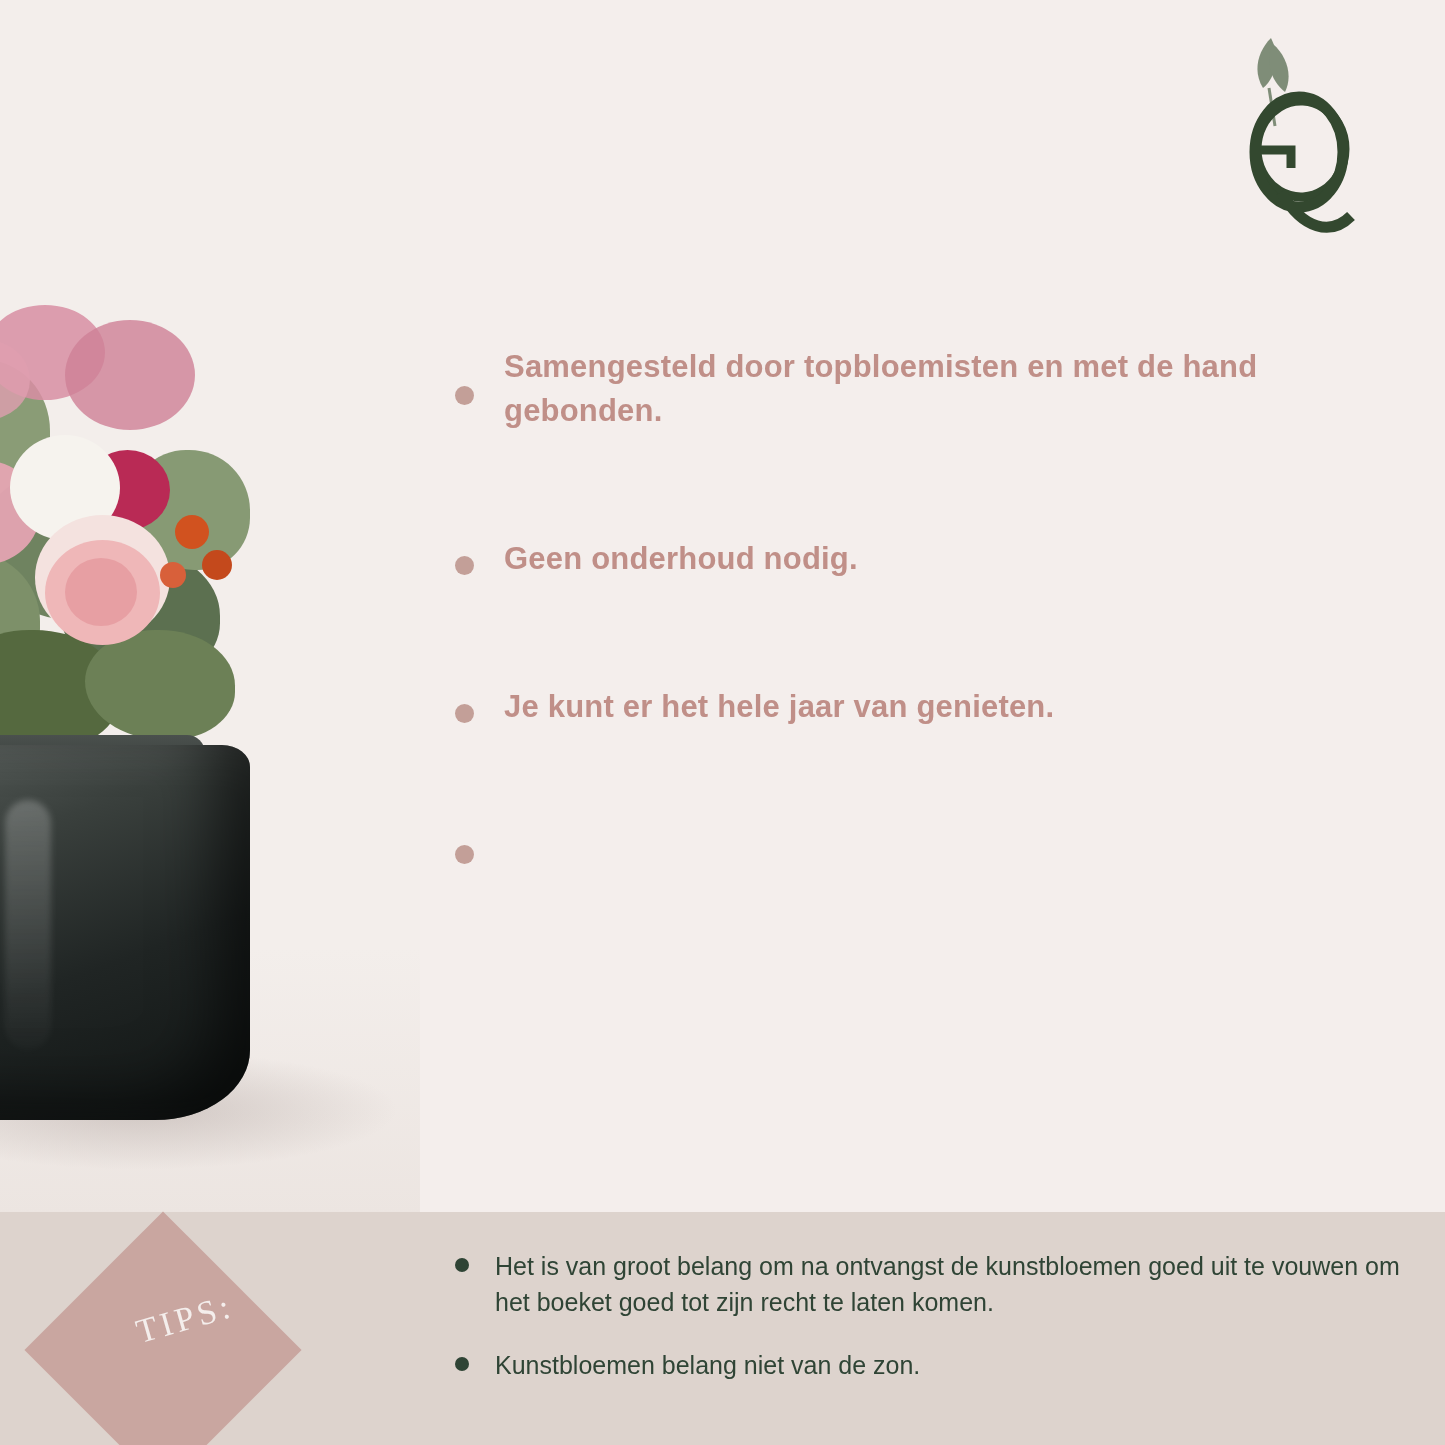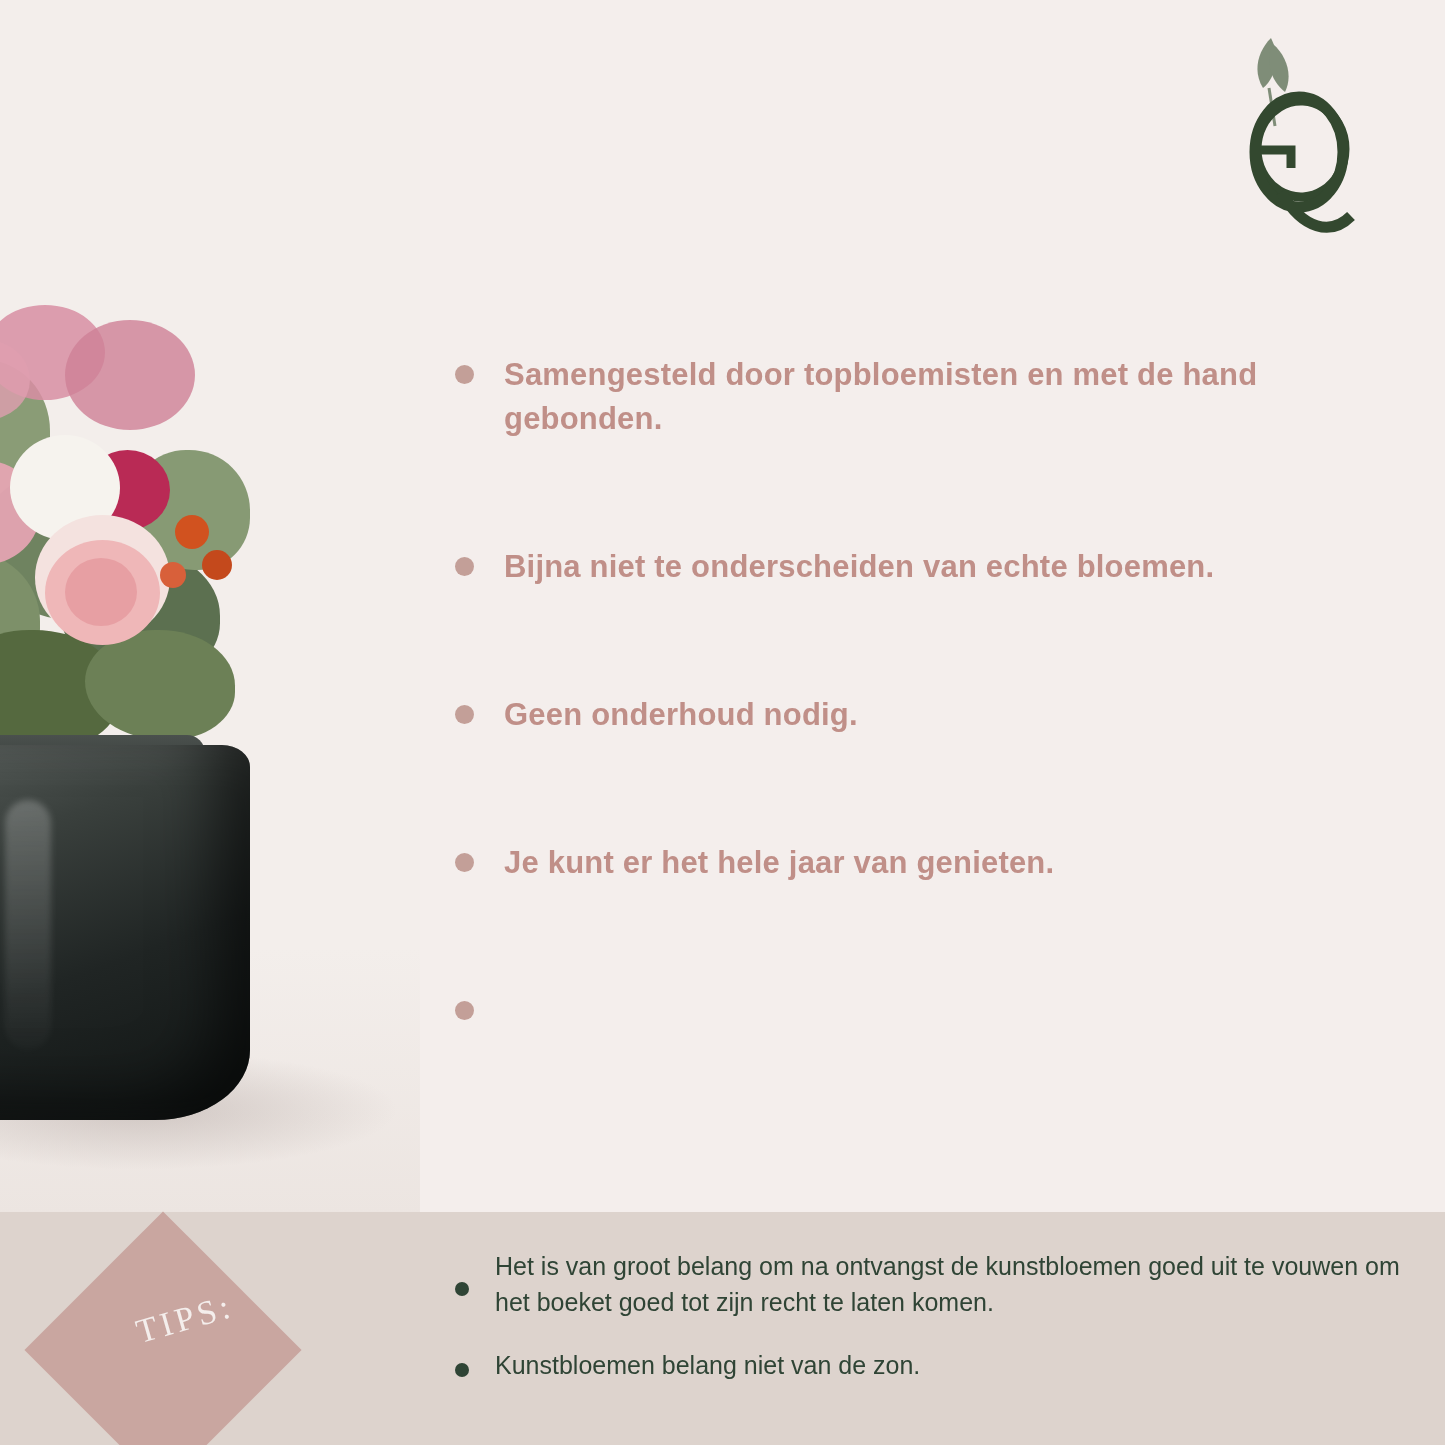--- a/index.html
+++ b/index.html
@@ -117,23 +117,22 @@
 
   
   .bullets {
     position: absolute;
     left: 455px;
     top: 345px;
     width: 930px;
   }
   .bullet-row {
     display: flex;
-    align-items: flex-start;
+    align-items: center;
     margin-bottom: 104px;
-    margin-top: 8px;
   }
   .bullet-row:last-child { margin-bottom: 0; }
   .dot {
     flex: 0 0 auto;
     width: 19px;
     height: 19px;
     border-radius: 50%;
     background: #c39f98;
     margin-top: 12px;
     margin-right: 30px;
@@ -177,21 +176,21 @@
     transform: rotate(-16deg);
   }
   .tips {
     position: absolute;
     left: 455px;
     top: 1248px;
     width: 950px;
   }
   .tip-row {
     display: flex;
-    align-items: center;
+    align-items: flex-start;
     margin-bottom: 26px;
   }
   .tip-dot {
     flex: 0 0 auto;
     width: 14px;
     height: 14px;
     border-radius: 50%;
     background: #2f4435;
     margin-top: 10px;
     margin-right: 26px;
@@ -274,24 +273,20 @@
     </svg>
   </div>
 
   <ul class="bullets" style="list-style:none;margin:0;padding:0;">
     <li class="bullet-row">
       <span class="dot"></span>
       <span class="bullet-text">Samengesteld door topbloemisten en met de hand gebonden.</span>
     </li>
     <li class="bullet-row">
       <span class="dot"></span>
-      <span class="bullet-text">Bijna niet te onderscheiden van echte bloemen.</span>
-    </li>
-    <li class="bullet-row">
-      <span class="dot"></span>
       <span class="bullet-text">Geen onderhoud nodig.</span>
     </li>
     <li class="bullet-row">
       <span class="dot"></span>
       <span class="bullet-text">Je kunt er het hele jaar van genieten.</span>
     </li>
     <li class="bullet-row">
       <span class="dot"></span>
     </li>
   </ul>

